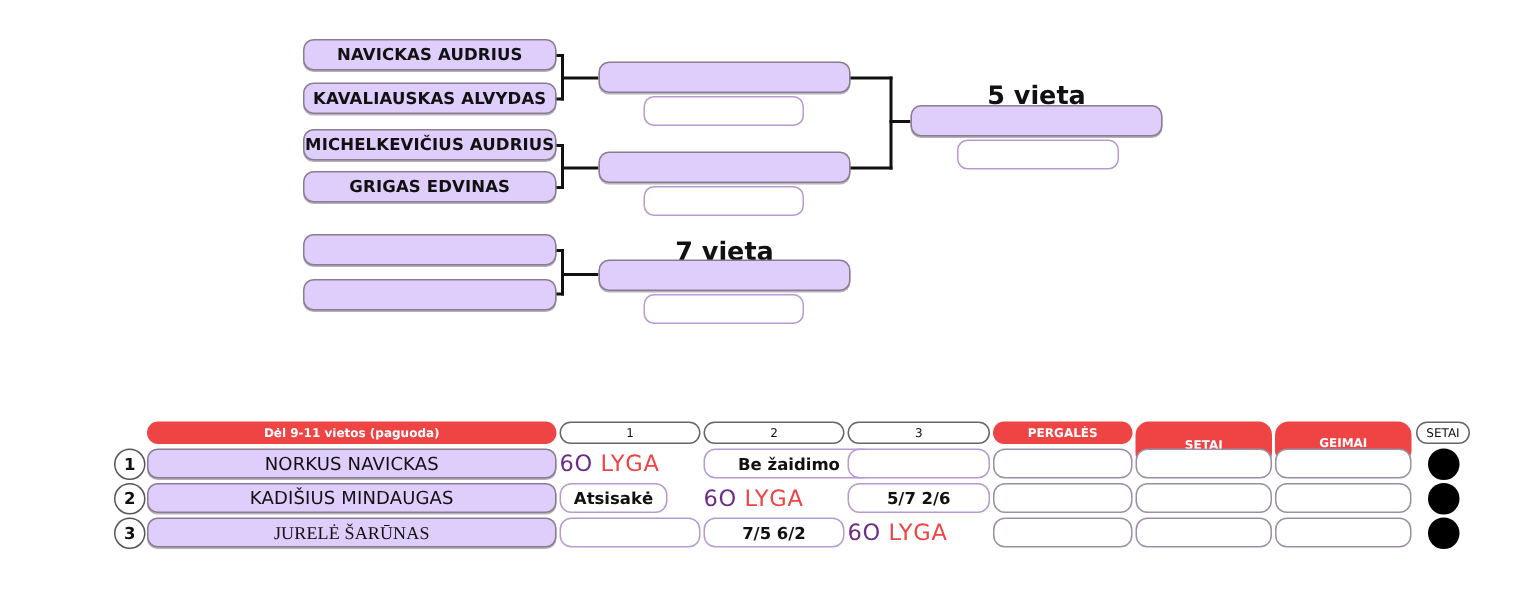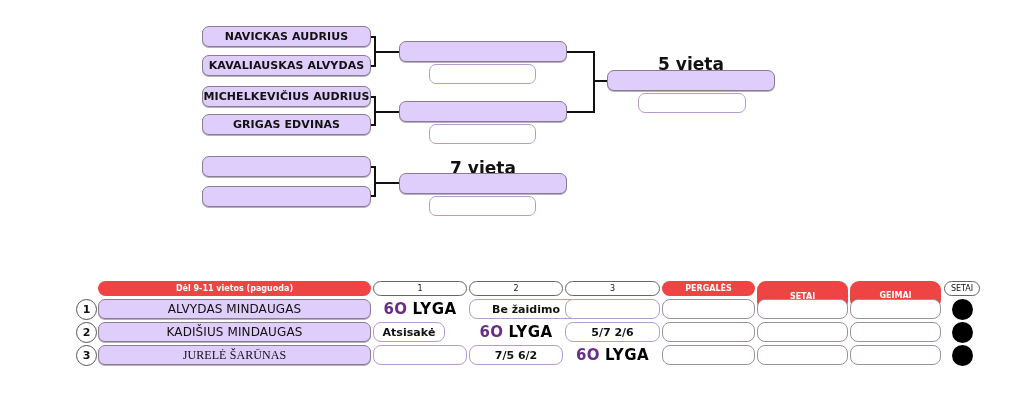--- a/index.html
+++ b/index.html
@@ -6,23 +6,23 @@
   body { width:1024px; height:410px; position:relative; overflow:hidden; font-family:"DejaVu Sans", sans-serif; color:#111; }
   .abs { position:absolute; box-sizing:border-box; }
   .pbox { background:#dfcdfb; border:1px solid #8a7d8f; border-radius:7px; display:flex; align-items:center; justify-content:center; font-size:11px; font-weight:bold; letter-spacing:0.1px; color:#111; box-shadow:0 1px 0 #b9b0bf; }
   .sbox { background:#ffffff; border:1px solid #b79ad0; border-radius:7px; display:flex; align-items:center; justify-content:center; font-size:11px; }
   .line { position:absolute; background:#111; }
   .place-label { position:absolute; font-size:17px; font-weight:bold; text-align:center; }
   .hdr-black { background:#ef4444; color:#fff; border-radius:9px; font-size:8px; display:flex; align-items:center; justify-content:center; font-weight:bold; }
   .hdr-white { background:#fff; color:#111; border:1px solid #666; border-radius:9px; font-size:8px; display:flex; align-items:center; justify-content:center; }
   .num-circle { border:1px solid #555; border-radius:50%; background:#fff; display:flex; align-items:center; justify-content:center; font-size:11px; font-weight:bold; }
   .cell { background:#fff; border:1px solid #9a8fa5; border-radius:8px; display:flex; align-items:center; justify-content:center; font-size:11px; font-weight:bold; }
-  .cell-logo { display:flex; align-items:center; justify-content:center; font-size:15px; font-weight:bold; letter-spacing:0.5px; }
+  .cell-logo { display:flex; align-items:center; justify-content:flex-start; font-size:15px; font-weight:normal; letter-spacing:0.5px; }
   .logo-mark { color:#6a2d8a; margin-right:5px; }
-  .logo-text { color:#000000; }
+  .logo-text { color:#ef4444; }
   .dot { background:#000; border-radius:50%; }
 </style>
 </head>
 <body>
 
 <div>
   <div class="abs pbox" style="left:202px;top:26px;width:169px;height:21px;">NAVICKAS AUDRIUS</div>
   <div class="abs pbox" style="left:202px;top:55px;width:169px;height:21px;">KAVALIAUSKAS ALVYDAS</div>
   <div class="abs pbox" style="left:202px;top:86px;width:169px;height:21px;">MICHELKEVIČIUS AUDRIUS</div>
   <div class="abs pbox" style="left:202px;top:114px;width:169px;height:21px;">GRIGAS EDVINAS</div>
@@ -72,21 +72,21 @@
   <div class="abs hdr-white" style="left:469px;top:281px;width:94px;height:15px;">2</div>
   <div class="abs hdr-white" style="left:565px;top:281px;width:95px;height:15px;">3</div>
   <div class="abs hdr-black" style="left:662px;top:281px;width:93px;height:15px;">PERGALĖS</div>
   <div class="abs hdr-black" style="left:757px;top:281px;width:91px;height:30px;">SETAI</div>
   <div class="abs hdr-black" style="left:850px;top:281px;width:91px;height:28px;">GEIMAI</div>
   <div class="abs hdr-white" style="left:944px;top:281px;width:36px;height:15px;">SETAI</div>
 
   <div id="rows">
       <div>
         <div class="abs num-circle" style="left: 76px; top: 299px; width: 21px; height: 21px;">1</div>
-        <div class="abs pbox" style="left: 98px; top: 299px; width: 273px; height: 20px; font-size: 12px; font-weight: normal;">ALVYDAS MINDAUGAS</div>
+        <div class="abs pbox" style="left: 98px; top: 299px; width: 273px; height: 20px; font-size: 12px; font-weight: normal;">NORKUS NAVICKAS</div>
         <div class="abs cell-logo" style="left: 373px; top: 299px; width: 94px; height: 20px;">
           <span class="logo-mark" style="color: rgb(106, 45, 138);">6O</span>
           <span class="logo-text">LYGA</span>
         </div>
         <div class="abs cell" style="left: 469px; top: 299px; width: 114px; height: 20px; border-color: rgb(183, 154, 208);">Be žaidimo</div>
         <div class="abs cell" style="left: 565px; top: 299px; width: 95px; height: 20px; border-color: rgb(183, 154, 208);"></div>
         <div class="abs cell" style="left: 662px; top: 299px; width: 93px; height: 20px;"></div>
         <div class="abs cell" style="left: 757px; top: 299px; width: 91px; height: 20px;"></div>
         <div class="abs cell" style="left: 850px; top: 299px; width: 91px; height: 20px;"></div>
         <div class="abs dot" style="left: 952px; top: 299px; width: 21px; height: 21px;"></div>

